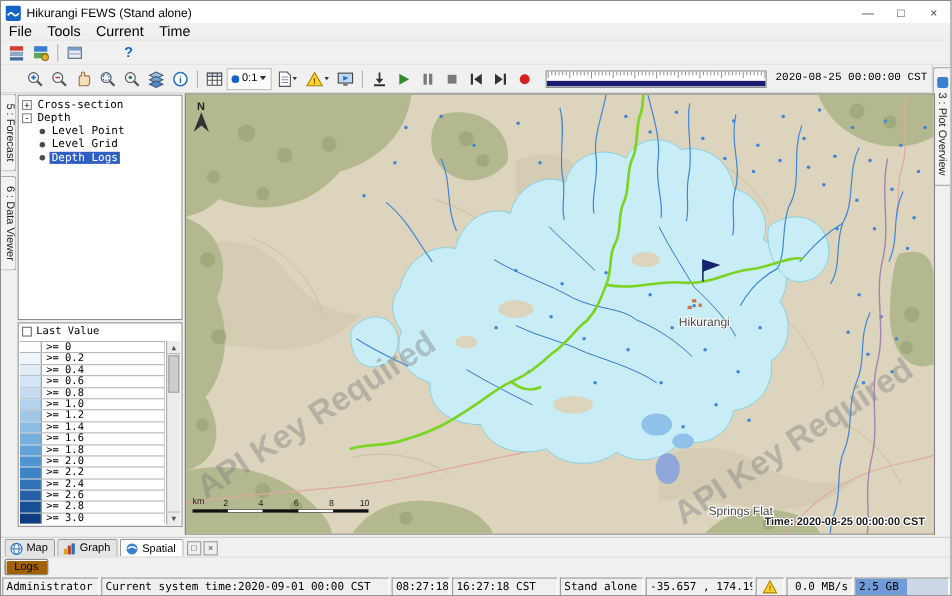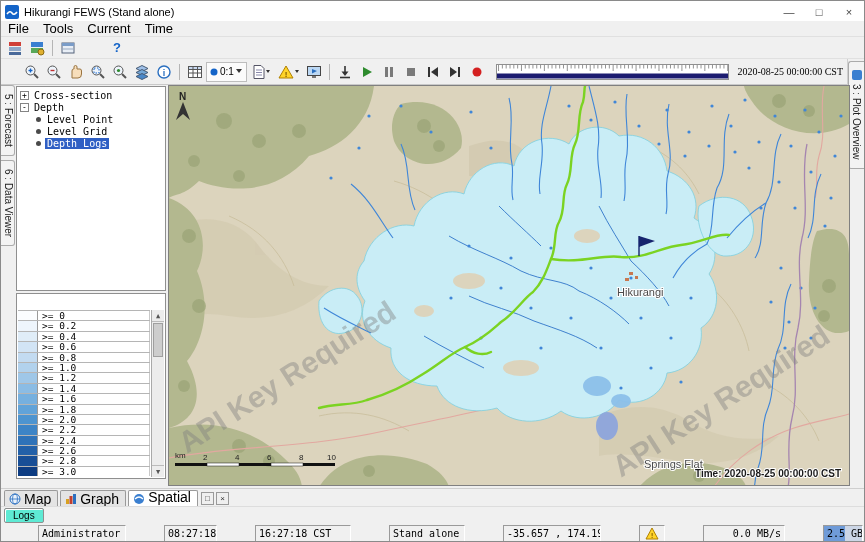--- a/index.html
+++ b/index.html
@@ -26,21 +26,21 @@
   .toolbar2 { position:absolute; top:58px; left:0; right:17px; height:26px; background:#f0f0f0;
     border-bottom:1px solid #c9c9c9; display:flex; align-items:center; padding-left:20px; }
   .tbtn { width:22px; height:20px; display:flex; align-items:center; justify-content:center; flex:none; }
   .tbtn svg { display:block; }
   .tsep { width:1px; height:16px; background:#b5b5b5; margin:0 4px; flex:none; }
   .ddl { display:flex; align-items:center; gap:2px; padding:0 3px; height:20px;
     border:1px solid #bdbdbd; background:#fbfbfb; flex:none; font-size:10px; }
   .help-btn { width:20px; height:18px; display:flex; align-items:center; justify-content:center;
     color:#1464c8; font-weight:bold; font-size:13px; margin-left:28px; }
   .timeline { flex:1; height:16px; margin:0 6px 0 8px; background:#ffffff; border:1px solid #8f8f8f; min-width:180px; }
-  .datetime { font-family:Liberation Serif, serif; font-size:10px; white-space:nowrap;
+  .datetime { font-family:Liberation Mono, monospace; font-size:10px; white-space:nowrap;
     padding:1px 4px 1px 2px; flex:none;text-align:center; }
   
   #left-strip { position:absolute; left:0; top:84px; bottom:55px; width:14px; background:#f0f0f0; }
   .vtab { writing-mode:vertical-rl; font-size:10px; color:#222; background:#f3f3f3;
     border:1px solid #ababab; border-left:none; padding:8px 0; margin-bottom:4px;
     border-radius:0 3px 3px 0; width:14px; text-align:center; }
   #right-strip { position:absolute; right:0; top:58px; bottom:55px; width:17px; background:#f0f0f0;
     border-left:1px solid #cfcfcf; }
   .vtab-r { writing-mode:vertical-rl; font-size:10px; color:#222; background:#f3f3f3;
     border:1px solid #ababab; border-right:none; padding:8px 0 8px 0; margin-top:2px;
@@ -71,34 +71,34 @@
   .scr-btn.bottom { position:absolute; bottom:0; left:0; right:0; border-top:1px solid #bbb; border-bottom:none; }
   .scr-thumb { position:absolute; top:13px; left:1px; right:1px; height:34px; background:#cdcdcd; border:1px solid #9f9f9f; }
   
   #map-area { position:absolute; left:167px; top:84px; width:682px; bottom:55px;
     border:1px solid #808080; background:#dcd4bd; overflow:hidden; }
   #map-svg text { font-family:"Liberation Sans", sans-serif; }
   
   #tabbar { position:absolute; left:0; right:0; top:487px; height:18px; background:#f0f0f0;
     border-top:1px solid #cfcfcf; display:flex; align-items:flex-end; padding-left:3px; }
   .tab { display:flex; align-items:center; gap:3px; padding:1px 6px 1px 4px; border:1px solid #9a9a9a;
-    border-bottom:none; background:#e4e4e4; height:16px; font-size:14px; margin-right:2px; border-radius:2px 2px 0 0; }
+    border-bottom:none; background:#e4e4e4; height:16px; font-size:10px; margin-right:2px; border-radius:2px 2px 0 0; }
   .tab.active { background:#ffffff;align-items:flex-end; }
   .tab-ctl { width:13px; height:13px; border:1px solid #9a9a9a; background:#efefef; font-size:8px;
     display:flex; align-items:center; justify-content:center; margin:0 1px 1px 1px; color:#333; }
   #logsrow { position:absolute; left:0; right:0; top:505px; height:18px; background:#f0f0f0;
     border-top:1px solid #dddddd; display:flex; align-items:center; padding-left:3px; }
-  .logs-btn { font-size:10px; border:1px solid #8f8f8f; background:#5eead4; padding:0 8px; height:15px;
+  .logs-btn { font-size:10px; border:1px solid #8f8f8f; background:#a16207; padding:0 8px; height:15px;
     box-shadow:inset 1px 1px 0 #ffffff; border-radius:2px; }
   #statusbar { position:absolute; left:0; right:0; top:523px; height:19px; background:#f0f0f0;
     display:flex; gap:2px; padding:1px; font-family:"DejaVu Sans Mono", monospace; font-size:10px; }
   .status-cell { border:1px solid; border-color:#9a9a9a #ffffff #ffffff #9a9a9a; display:flex;
-    align-items:center; padding:0 3px; white-space:nowrap; overflow:hidden; flex:none; background:#f0f0f0;margin-left:36px; }
+    align-items:center; padding:0 3px; white-space:nowrap; overflow:hidden; flex:none; background:#f0f0f0; }
   .w-user{width:88px}.w-sys{width:262px}.w-gmt{width:53px}.w-cst{width:96px}.w-mode{width:76px}
-  .w-coord{width:98px}.w-warn{width:26px;justify-content:center}.w-rate{width:82px;justify-content:flex-end}
+  .w-coord{width:98px}.w-warn{width:26px;justify-content:center}.w-rate{width:60px;justify-content:flex-end}
   .w-mem{flex:1; background:linear-gradient(to right,#6f9bd8 0 55%, #ccd6e6 55%);}
 </style>
 </head>
 <body>
 
 <div class="titlebar">
   <svg class="app-icon" viewBox="0 0 14 14">
     <rect width="14" height="14" rx="2" fill="#1464c8"></rect>
     <path d="M2,9 Q5,5 7,8 T12,7" stroke="#fff" stroke-width="1.6" fill="none"></path>
   </svg>
@@ -371,20 +371,24 @@
       <div class="tree-row">
         <span class="bullet"></span>
         <span class="tlabel">Level Grid</span>
       </div>
       <div class="tree-row sel">
         <span class="bullet"></span>
         <span class="tlabel">Depth Logs</span>
       </div>
     </div>
   <div id="legend-box">
+    <div class="legend-header">
+      <span class="cb"></span>
+      <span>Last Value</span>
+    </div>
     <div id="legend-list">
         <div class="legend-row">
           <span class="swatch" style="background: rgb(251, 253, 255);"></span>
           <span class="legend-label">&gt;= 0</span>
         </div>
         <div class="legend-row">
           <span class="swatch" style="background: rgb(238, 245, 252);"></span>
           <span class="legend-label">&gt;= 0.2</span>
         </div>
         <div class="legend-row">
@@ -699,20 +703,21 @@
   <div class="tab-ctl">□</div>
   <div class="tab-ctl">×</div>
 </div>
 
 <div id="logsrow">
   <button class="logs-btn">Logs</button>
 </div>
 
 <div id="statusbar">
   <div class="status-cell w-user">Administrator</div>
+  <div class="status-cell w-sys">Current system time:2020-09-01 00:00 CST</div>
   <div class="status-cell w-gmt">08:27:18 GMT</div>
   <div class="status-cell w-cst">16:27:18 CST</div>
   <div class="status-cell w-mode">Stand alone</div>
   <div class="status-cell w-coord">-35.657 , 174.199</div>
   <div class="status-cell w-warn">
     <svg width="14" height="13">
       <polygon points="7,1 13,12 1,12" fill="#ffd42a" stroke="#b08000"></polygon>
       <text x="7" y="10.5" text-anchor="middle" font-size="7" font-weight="bold" fill="#7a5400">!</text>
     </svg>
   </div>

